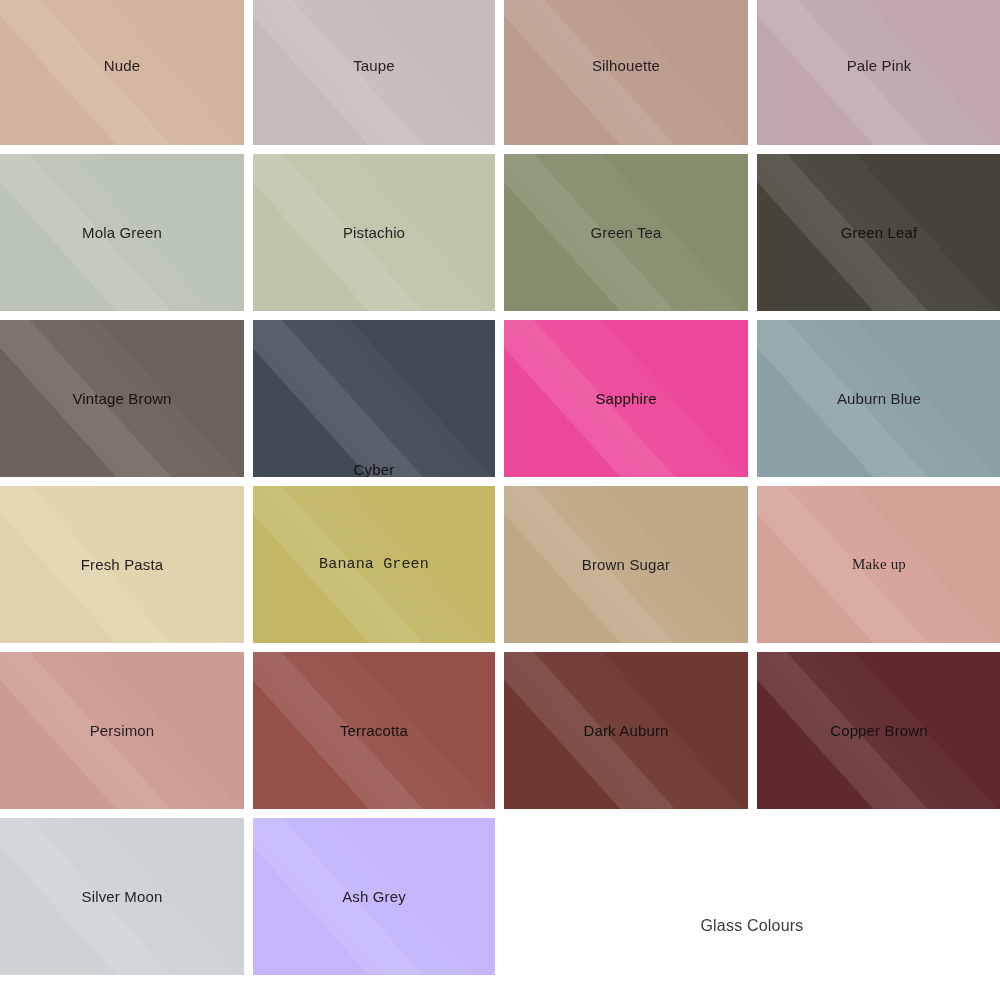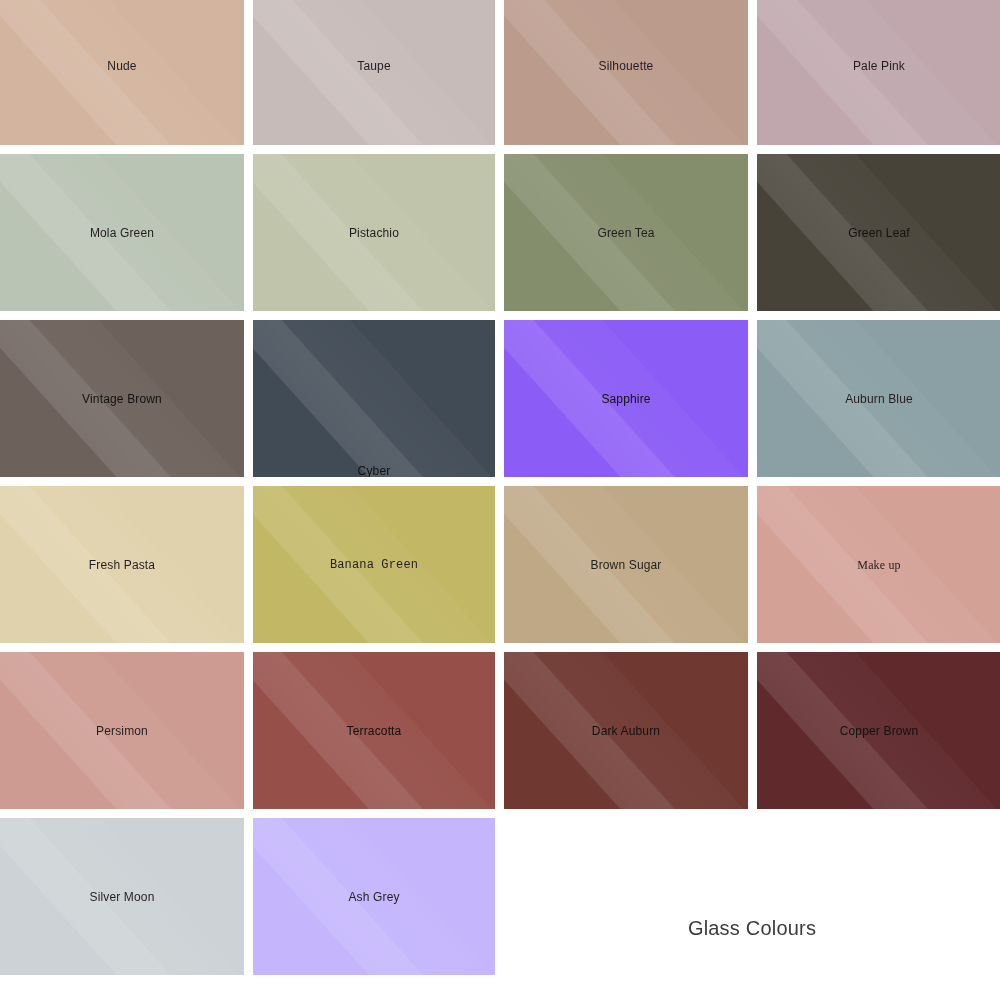--- a/index.html
+++ b/index.html
@@ -57,40 +57,40 @@
         rgba(255,255,255,0.045) 44.6%,
         rgba(255,255,255,0.03) 62%,
         rgba(255,255,255,0.00) 62.5%,
         rgba(255,255,255,0.00) 100%);
     pointer-events: none;
   }
 
   .swatch-label {
     position: relative;
     z-index: 2;
-    font-size: 12px;
+    font-size: 15px;
     line-height: 1;
     letter-spacing: .15px;
     color: #231f20;
     text-align: center;
     user-select: none;
   }
   .swatch.dark .swatch-label { color: #14120f; }
 
   
   .row-top .swatch-label { transform: translateY(-1px); }
 
   
   .caption {
     position: absolute;
     left: 504px;
     top: 917px;
     width: 496px;
     text-align: center;
-    font-size: 20px;
+    font-size: 16px;
     color: #3b3b3d;
     letter-spacing: .2px;
     user-select: none;
   }
 
   .empty-cell { background: transparent; }
 </style>
 </head>
 <body>
 
@@ -120,21 +120,21 @@
       </div>
       <div class="swatch dark" style="background: rgb(71, 67, 57);">
         <span class="swatch-label">Green Leaf</span>
       </div>
       <div class="swatch dark" style="background: rgb(109, 97, 91);">
         <span class="swatch-label">Vintage Brown</span>
       </div>
       <div class="swatch dark" style="background: rgb(65, 75, 86); align-items: flex-end;">
         <span class="swatch-label">Cyber</span>
       </div>
-      <div class="swatch dark" style="background: #8b5cf6;">
+      <div class="swatch dark" style="background: #ec4899;">
         <span class="swatch-label">Sapphire</span>
       </div>
       <div class="swatch" style="background: rgb(138, 160, 164);">
         <span class="swatch-label">Auburn Blue</span>
       </div>
       <div class="swatch" style="background: rgb(224, 210, 172);">
         <span class="swatch-label">Fresh Pasta</span>
       </div>
       <div class="swatch" style="background: rgb(194, 183, 101); font-family: Liberation Mono, monospace;">
         <span class="swatch-label">Banana Green</span>

